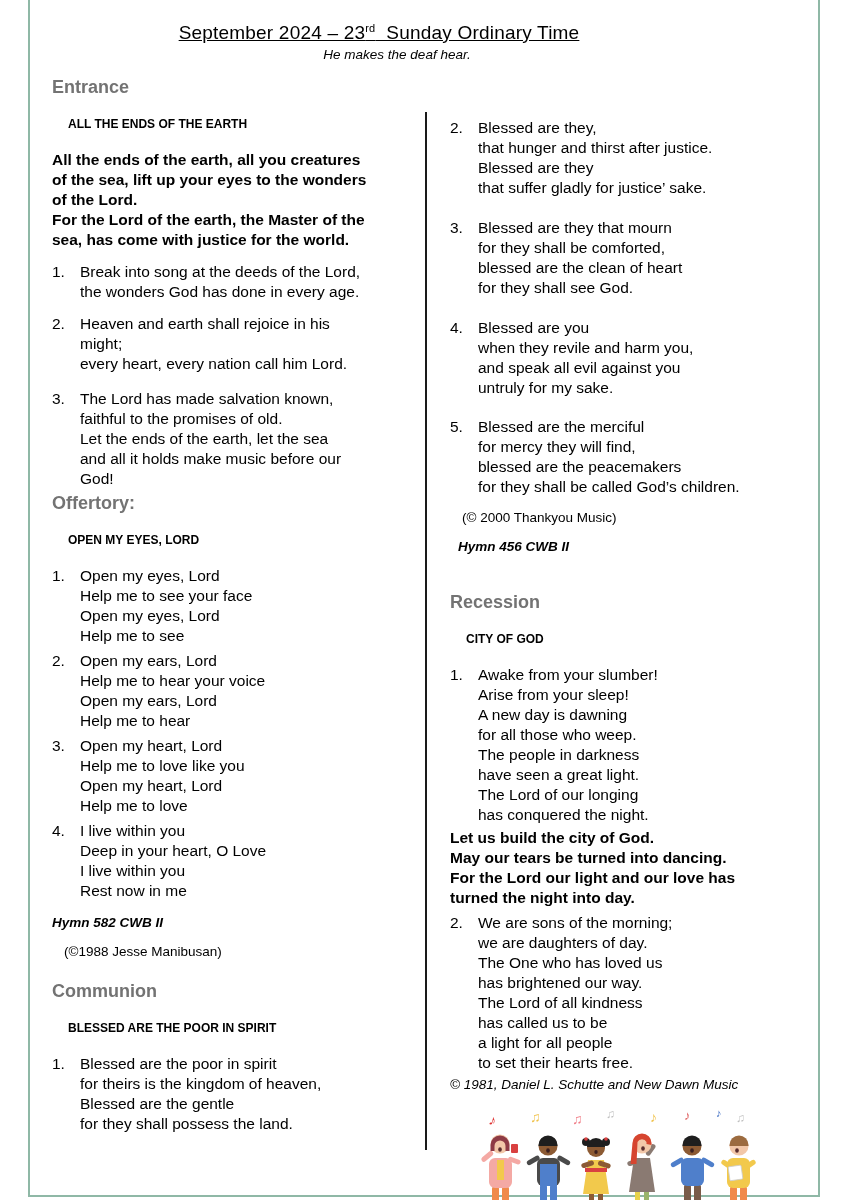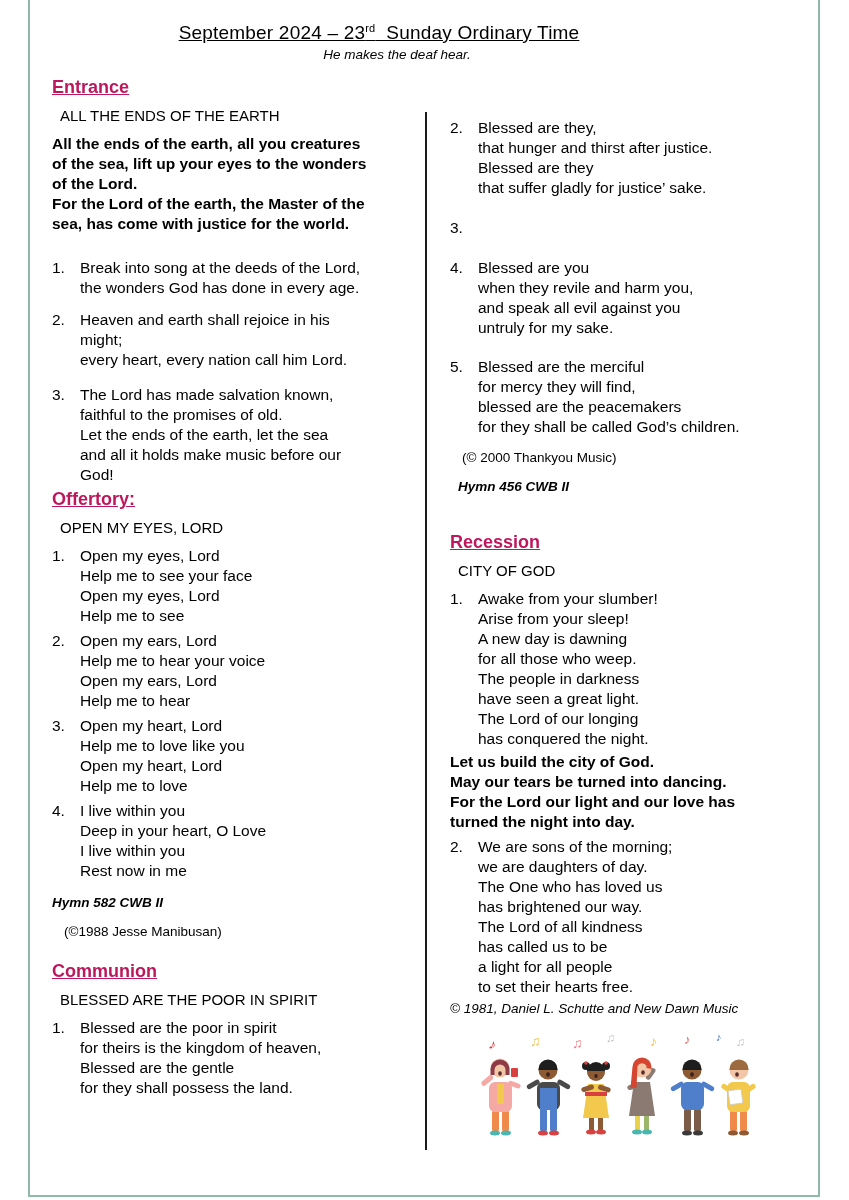--- a/index.html
+++ b/index.html
@@ -11,32 +11,32 @@
   .border-v.right{left:818px;}
   .border-bottom{position:absolute;left:28px;width:792px;top:1195px;height:2px;background:#8FB8A6;}
   header{position:absolute;top:22px;left:0;width:758px;text-align:center;}
   .title{font-size:19px;text-decoration:underline;letter-spacing:0.2px;}
   .title sup{font-size:11px;vertical-align:super;}
   .subtitle{font-size:13.5px;font-style:italic;margin-top:3px;margin-left:36px;}
   .col{position:absolute;}
   .col-left{left:52px;top:76px;width:368px;}
   .col-right{left:450px;top:118px;width:366px;}
   .divider{position:absolute;left:425px;top:112px;height:1038px;width:2px;background:#1a1a1a;}
-  h2.section-heading{color:#be185d;font-size:18px;font-weight:bold;
-       text-decoration:underline;margin:0;line-height:22px;}
-  h3.hymn-title{font-size:15px;font-weight:normal;margin:8px;line-height:20px;}
+  h2.section-heading{color:#737373;font-size:18px;font-weight:bold;
+       margin:0;line-height:22px;}
+  h3.hymn-title{font-size:12px;font-weight:bold;margin:16px;line-height:20px;}
   .refrain{font-weight:bold;font-size:15.5px;line-height:20px;white-space:pre-line;margin:0;}
   .verse{display:flex;font-size:15.5px;line-height:20px;margin:0;}
   .vnum{width:28px;flex:none;}
   .vtext{white-space:pre-line;}
   .credit{font-size:13.5px;font-style:italic;margin:0;line-height:17px;}
   .credit-plain{font-size:13.5px;font-style:normal;margin:12px;line-height:17px;}
   .hymn-ref{font-size:13.5px;font-weight:bold;font-style:italic;margin:0;line-height:17px;}
   .mb3{margin-bottom:3px;}.mb5{margin-bottom:5px;}.mb7{margin-bottom:7px;}
-  .mb8{margin-bottom:24px;}.mb12{margin-bottom:12px;}.mb13{margin-bottom:13px;}
+  .mb8{margin-bottom:12px;}.mb12{margin-bottom:12px;}.mb13{margin-bottom:13px;}
   .mb14{margin-bottom:14px;}.mb15{margin-bottom:15px;}.mb16{margin-bottom:16px;}
   .mb19{margin-bottom:19px;}.mb20{margin-bottom:20px;}.mb27{margin-bottom:27px;}
   .mb36{margin-bottom:36px;margin-left:8px;}
   .illustration{margin-top:8px;margin-left:28px;}
 </style>
 </head>
 <body>
 
 <div class="page">
 
@@ -136,20 +136,24 @@
     <section>
       <div class="verse mb20">
         <span class="vnum">2.</span>
         <span class="vtext">Blessed are they,
 that hunger and thirst after justice.
 Blessed are they
 that suffer gladly for justice’ sake.</span>
       </div>
       <div class="verse mb20">
         <span class="vnum">3.</span>
+        <span class="vtext">Blessed are they that mourn
+for they shall be comforted,
+blessed are the clean of heart
+for they shall see God.</span>
       </div>
       <div class="verse mb19">
         <span class="vnum">4.</span>
         <span class="vtext">Blessed are you
 when they revile and harm you,
 and speak all evil against you
 untruly for my sake.</span>
       </div>
       <div class="verse mb5">
         <span class="vnum">5.</span>

